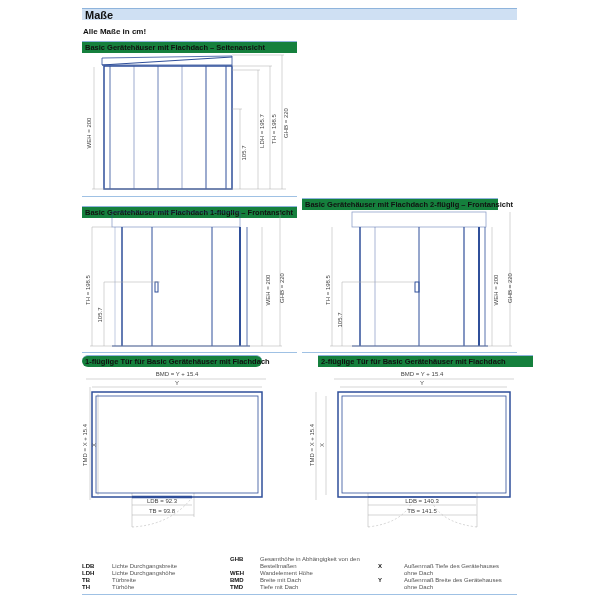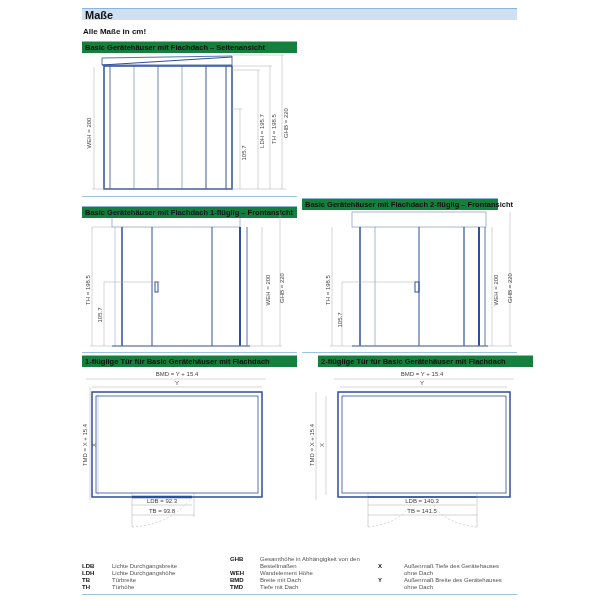--- a/index.html
+++ b/index.html
@@ -109,21 +109,21 @@
   <g font-size="6" fill="#444" font-family="Liberation Sans, sans-serif">
     <text transform="translate(28,80) rotate(-90)" text-anchor="middle">TH = 198.5</text>
     <text transform="translate(40,110) rotate(-90)" text-anchor="middle">105.7</text>
     <text transform="translate(196,80) rotate(-90)" text-anchor="middle">WEH = 200</text>
     <text transform="translate(210,78) rotate(-90)" text-anchor="middle">GHB = 220</text>
   </g>
 </svg>
 <div class="sep" style="left:82px;top:352px;width:215px;"></div>
 <div class="sep" style="left:302px;top:352px;width:215px;"></div>
 
-<div class="sec" style="left:82px;top:355px;width:215px;">1-flüglige Tür für Basic Gerätehäuser mit Flachdach</div>
+<div class="sec" style="left:82px;top:355px;width:180px;border-radius:6px;">1-flüglige Tür für Basic Gerätehäuser mit Flachdach</div>
 <svg style="left:82px;top:367px;" width="218" height="165" viewBox="0 0 218 165">
   <g stroke="#aaa" stroke-width="0.5" fill="none">
     <line x1="4" y1="12" x2="184" y2="12"></line>
     <line x1="10" y1="20" x2="180" y2="20"></line>
     <line x1="8" y1="20" x2="8" y2="133"></line>
     <line x1="16" y1="27" x2="16" y2="128"></line>
     <line x1="50" y1="126" x2="50" y2="160"></line>
     <line x1="112" y1="126" x2="112" y2="150"></line>
     <line x1="50" y1="138" x2="110" y2="138"></line>
     <line x1="50" y1="148" x2="112" y2="148"></line>

